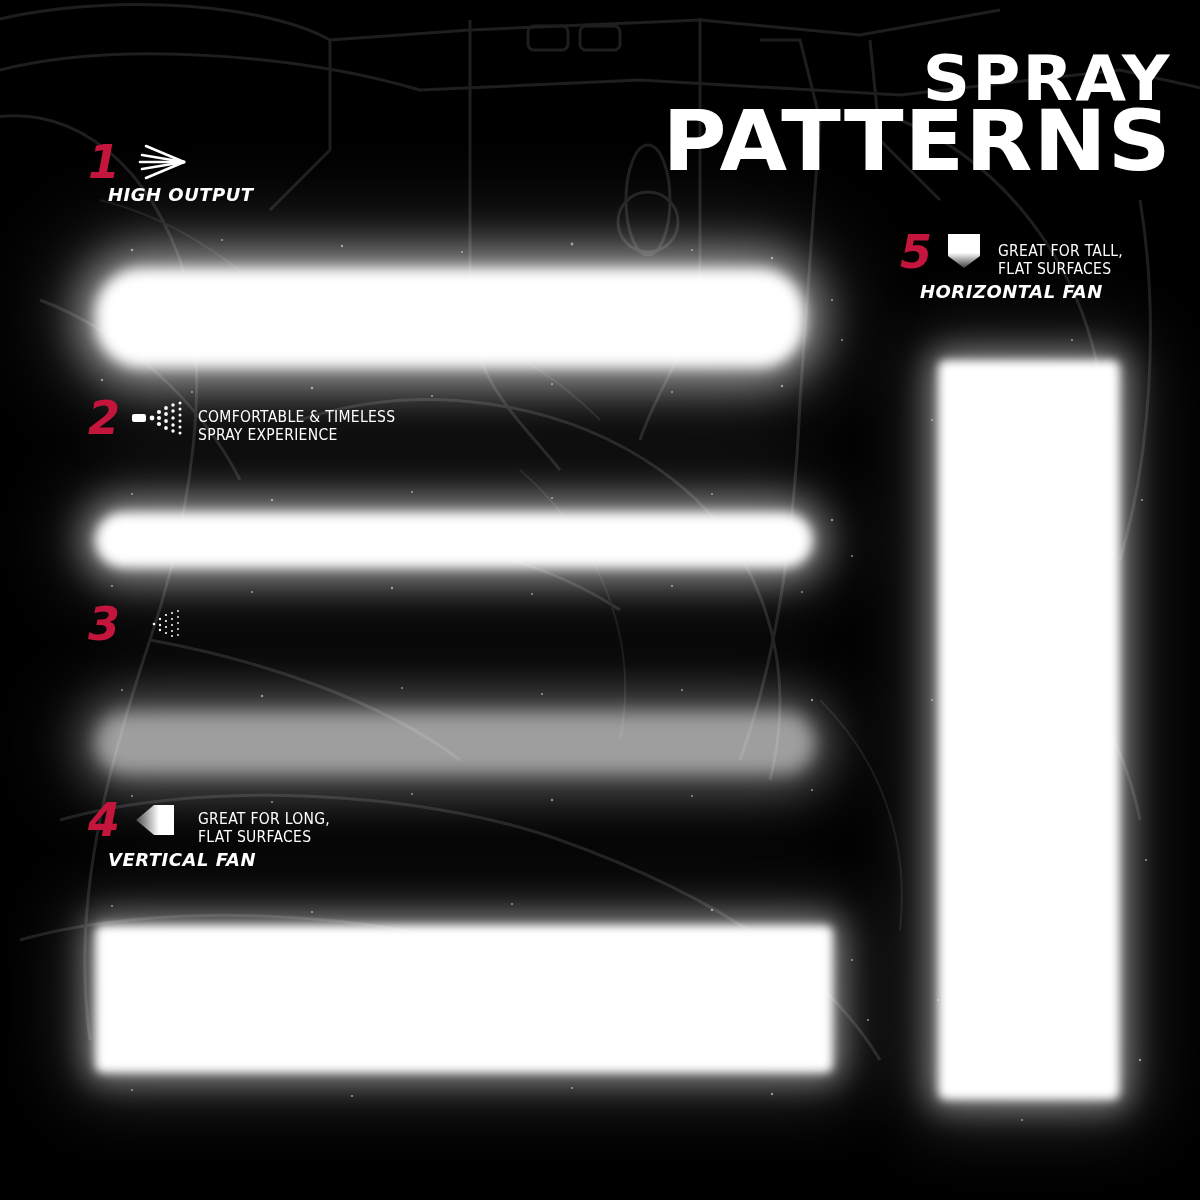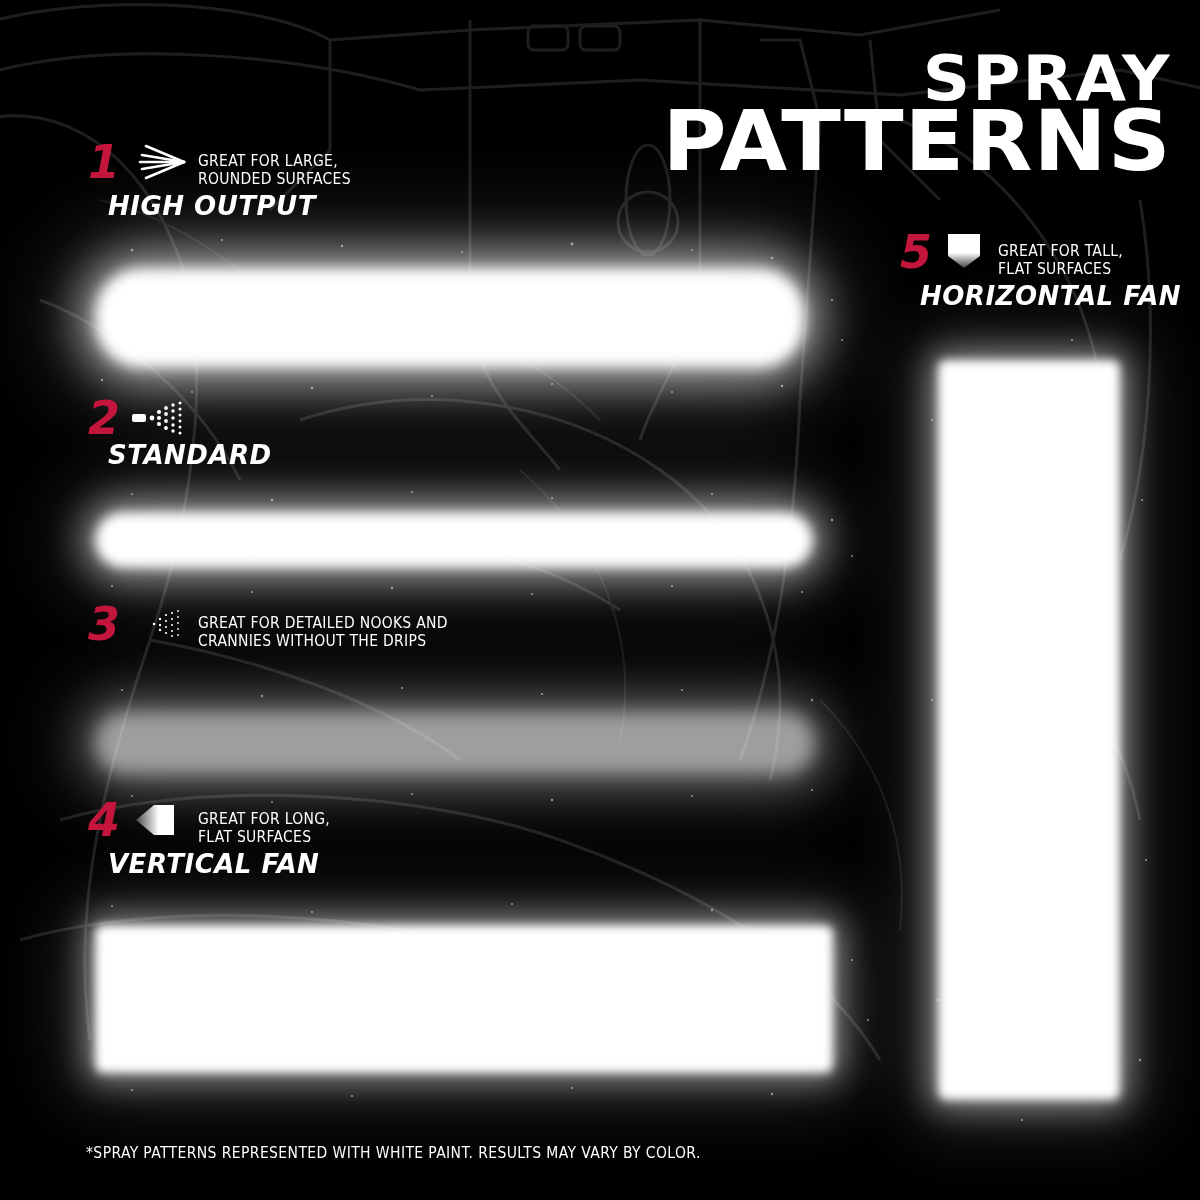--- a/index.html
+++ b/index.html
@@ -87,21 +87,21 @@
     letter-spacing: 0.3px;
     color: #ffffff;
     padding-top: 10px;
     white-space: pre-line;
     text-transform: uppercase;
   }
   .mode-label {
     font-family: "DejaVu Sans", sans-serif;
     font-weight: 700;
     font-style: italic;
-    font-size: 26px;
+    font-size: 18px;
     letter-spacing: 0.5px;
     color: #ffffff;
     margin-top: 2px;
     margin-left: 20px;
     text-transform: uppercase;
   }
   .mode-label.indent-less { }
 
   
   .footnote {
@@ -283,22 +283,20 @@
         <svg width="62" height="40" viewBox="0 0 62 40">
           <g stroke="#ffffff" stroke-width="2.6" stroke-linecap="round">
             <line x1="56" y1="20" x2="18" y2="4"></line>
             <line x1="56" y1="20" x2="14" y2="13"></line>
             <line x1="56" y1="20" x2="12" y2="20"></line>
             <line x1="56" y1="20" x2="14" y2="27"></line>
             <line x1="56" y1="20" x2="18" y2="36"></line>
           </g>
         </svg>
       </div>
-      <div class="desc">GREAT FOR LARGE,
-ROUNDED SURFACES</div>
     </div>
     <div class="mode-label">HIGH OUTPUT</div>
   </div>
 
   <div class="entry" style="left:88px; top:398px;">
     <div class="entry-row">
       <div class="num">2</div>
       <div class="icon-box">
         <svg width="62" height="40" viewBox="0 0 62 40">
           <g fill="#ffffff">
@@ -318,22 +316,23 @@
               <circle cx="45" cy="33" r="1.7"></circle>
             <circle cx="52" cy="5" r="1.5"></circle>
               <circle cx="52" cy="11" r="1.5"></circle>
               <circle cx="52" cy="17" r="1.5"></circle>
               <circle cx="52" cy="23" r="1.5"></circle>
               <circle cx="52" cy="29" r="1.5"></circle>
               <circle cx="52" cy="35" r="1.5"></circle>
           </g>
         </svg>
       </div>
+      <div class="desc">COMFORTABLE &amp; TIMELESS
+SPRAY EXPERIENCE</div>
     </div>
-    <div class="mode-label">STANDARD</div>
   </div>
 
   <div class="entry" style="left:88px; top:604px;">
     <div class="entry-row">
       <div class="num">3</div>
       <div class="icon-box">
         <svg width="62" height="40" viewBox="0 0 62 40">
           <g fill="#ffffff">
             <circle cx="26" cy="20" r="1.3"></circle>
             <circle cx="32" cy="15" r="1.2"></circle>
@@ -349,22 +348,20 @@
               <circle cx="44" cy="27" r="1"></circle>
               <circle cx="44" cy="32" r="1"></circle>
             <circle cx="50" cy="7" r="0.9"></circle>
               <circle cx="50" cy="13" r="0.9"></circle>
               <circle cx="50" cy="19" r="0.9"></circle>
               <circle cx="50" cy="25" r="0.9"></circle>
               <circle cx="50" cy="31" r="0.9"></circle>
           </g>
         </svg>
       </div>
-      <div class="desc">GREAT FOR DETAILED NOOKS AND
-CRANNIES WITHOUT THE DRIPS</div>
     </div>
   </div>
 
   <div class="entry" style="left:88px; top:800px;">
     <div class="entry-row">
       <div class="num">4</div>
       <div class="icon-box">
         <svg width="62" height="40" viewBox="0 0 62 40">
           <defs>
             <linearGradient id="vfan" x1="0" y1="0" x2="1" y2="0">
@@ -396,15 +393,14 @@
           </defs>
           <path d="M8 2 L 40 2 L 40 24 L 24 36 L 8 24 Z" fill="url(#hfan)"></path>
         </svg>
       </div>
       <div class="desc">GREAT FOR TALL,
 FLAT SURFACES</div>
     </div>
     <div class="mode-label indent-less">HORIZONTAL FAN</div>
   </div>
 
-  <div class="footnote">*SPRAY PATTERNS REPRESENTED WITH WHITE PAINT. RESULTS MAY VARY BY COLOR.</div>
 
 </div>
 
 </body></html>

